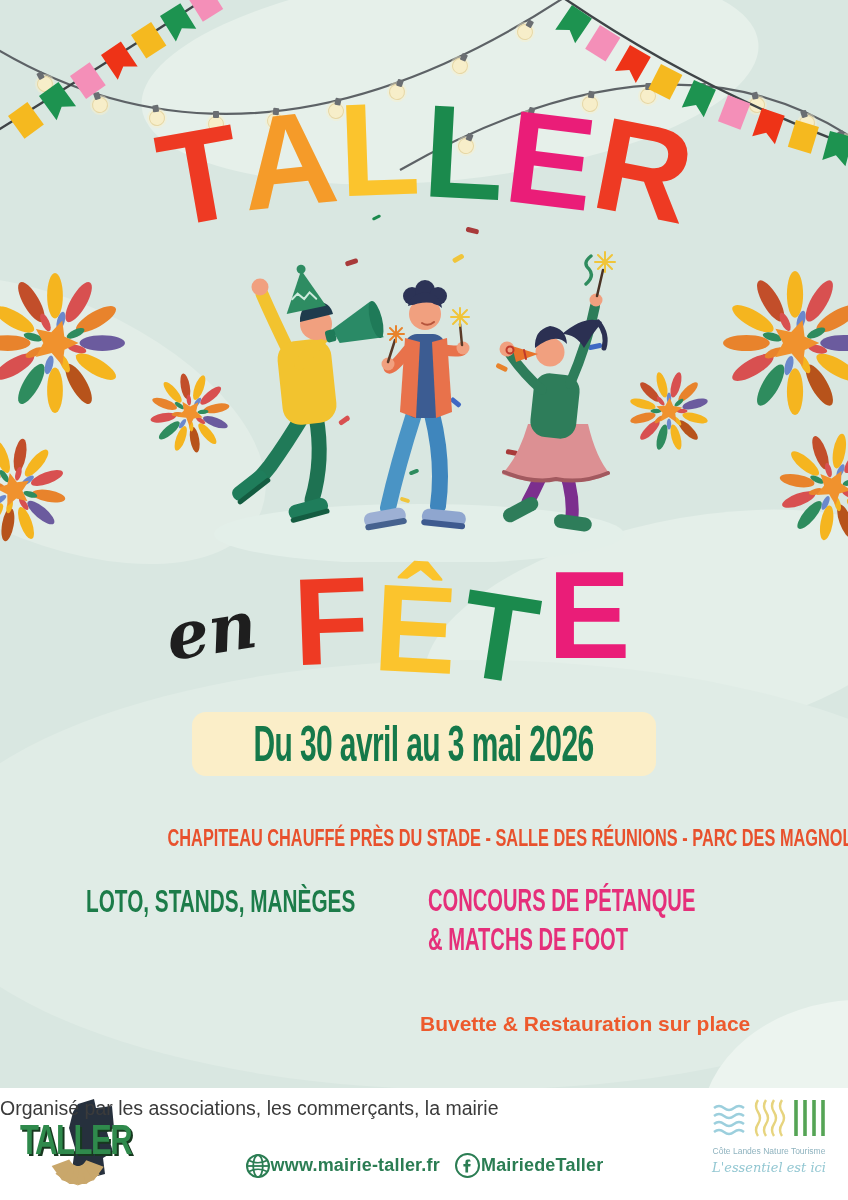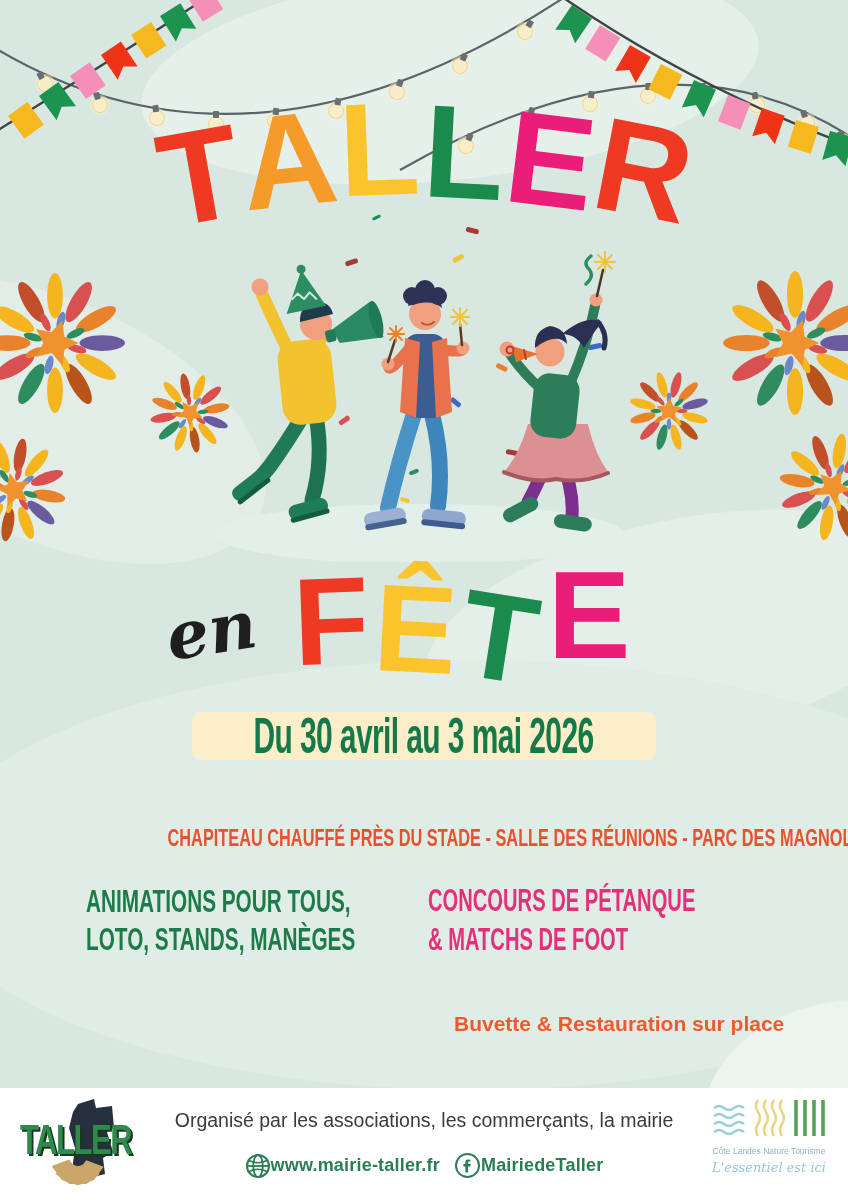--- a/index.html
+++ b/index.html
@@ -38,45 +38,45 @@
   .fete-row{position:absolute;left:0;top:552px;width:100%;display:flex;justify-content:center;align-items:flex-start;gap:9px;transform:translateX(-30px);}
   .script-en{font-family:"DejaVu Serif",serif;font-style:italic;font-weight:700;font-size:66px;color:#1e1e1e;transform:rotate(-9deg) translateY(40px);margin-right:34px;}
   .fl{display:inline-block;font-weight:900;font-size:124px;line-height:1.02;letter-spacing:-2px;}
   .fl:nth-of-type(1){transform:rotate(-7deg) translateY(20px);}
   .fl:nth-of-type(2){transform:rotate(-2deg) translateY(6px);}
   .fl:nth-of-type(3){transform:rotate(3deg)  translateY(14px);}
   .fl:nth-of-type(4){transform:rotate(9deg)  translateY(22px);}
 
   
   .date-banner{position:absolute;left:50%;top:712px;transform:translateX(-50%);
-    width:464px;height:48px;background:#fbeec8;border-radius:9px;
+    width:464px;height:64px;background:#fbeec8;border-radius:14px;
     display:flex;align-items:center;justify-content:center;}
   .date-banner span{display:inline-block;font-weight:700;font-size:50px;color:#15794a;
     transform:scaleX(0.60);white-space:nowrap;letter-spacing:-1px;}
 
   
   .venues{position:absolute;left:0;top:824px;width:100%;text-align:center;}
   .venues span{display:inline-block;font-weight:700;font-size:24px;color:#e8512d;
     transform:scaleX(0.68);transform-origin:center;white-space:nowrap;letter-spacing:0;}
 
   
   .col-left{position:absolute;left:86px;top:884px;}
   .col-left div{height:38px;}
   .col-left span{display:inline-block;font-weight:700;font-size:31px;color:#1c7c49;
     transform:scaleX(0.67);transform-origin:0 50%;white-space:nowrap;}
   .col-right{position:absolute;left:420px;top:882px;margin-left:8px;}
   .col-right div{height:39px;}
   .col-right span{display:inline-block;font-weight:700;font-size:32px;color:#e52f7a;
     transform:scaleX(0.63);transform-origin:0 50%;white-space:nowrap;}
-  .note{position:absolute;left:420px;top:1012px;font-weight:700;font-size:21px;color:#ed5a2d;white-space:nowrap;margin-left:34px;}
+  .note{position:absolute;left:420px;top:1012px;font-weight:700;font-size:21px;color:#ed5a2d;white-space:nowrap;}
 
   
   .footer{position:absolute;left:0;top:1088px;width:100%;height:112px;background:#ffffff;}
   .town-logo{position:absolute;left:14px;top:8px;}
-  .org-text{position:absolute;left:0;right:0;top:19px;text-align:center;color:#3b3b3b;
+  .org-text{position:absolute;left:0;right:0;top:7px;color:#3b3b3b;
     font-size:19.5px;line-height:27px;}
   .links-row{position:absolute;left:0;right:0;top:64px;display:flex;justify-content:center;align-items:center;}
   .links-row .lbl{font-weight:700;font-size:18px;color:#2b7d53;letter-spacing:0.2px;}
   .links-row .lbl.web{margin-right:14px;}
   .partner-logo{position:absolute;right:6px;top:2px;}
 </style>
 </head>
 <body>
 
 <div class="poster">
@@ -323,21 +323,20 @@
 
   <div class="date-banner">
     <span>Du 30 avril au 3 mai 2026</span>
   </div>
 
   <div class="venues">
     <span>CHAPITEAU CHAUFFÉ PRÈS DU STADE - SALLE DES RÉUNIONS - PARC DES MAGNOLIAS</span>
   </div>
 
   <div class="col-left">
-    <div><span>ANIMATIONS POUR TOUS,</span></div>
     <div><span>LOTO, STANDS, MANÈGES</span></div>
   </div>
   <div class="col-right">
     <div><span>CONCOURS DE PÉTANQUE</span></div>
     <div><span>&amp; MATCHS DE FOOT</span></div>
   </div>
   <div class="note">Buvette &amp; Restauration sur place</div>
 
   <div class="footer">
 

